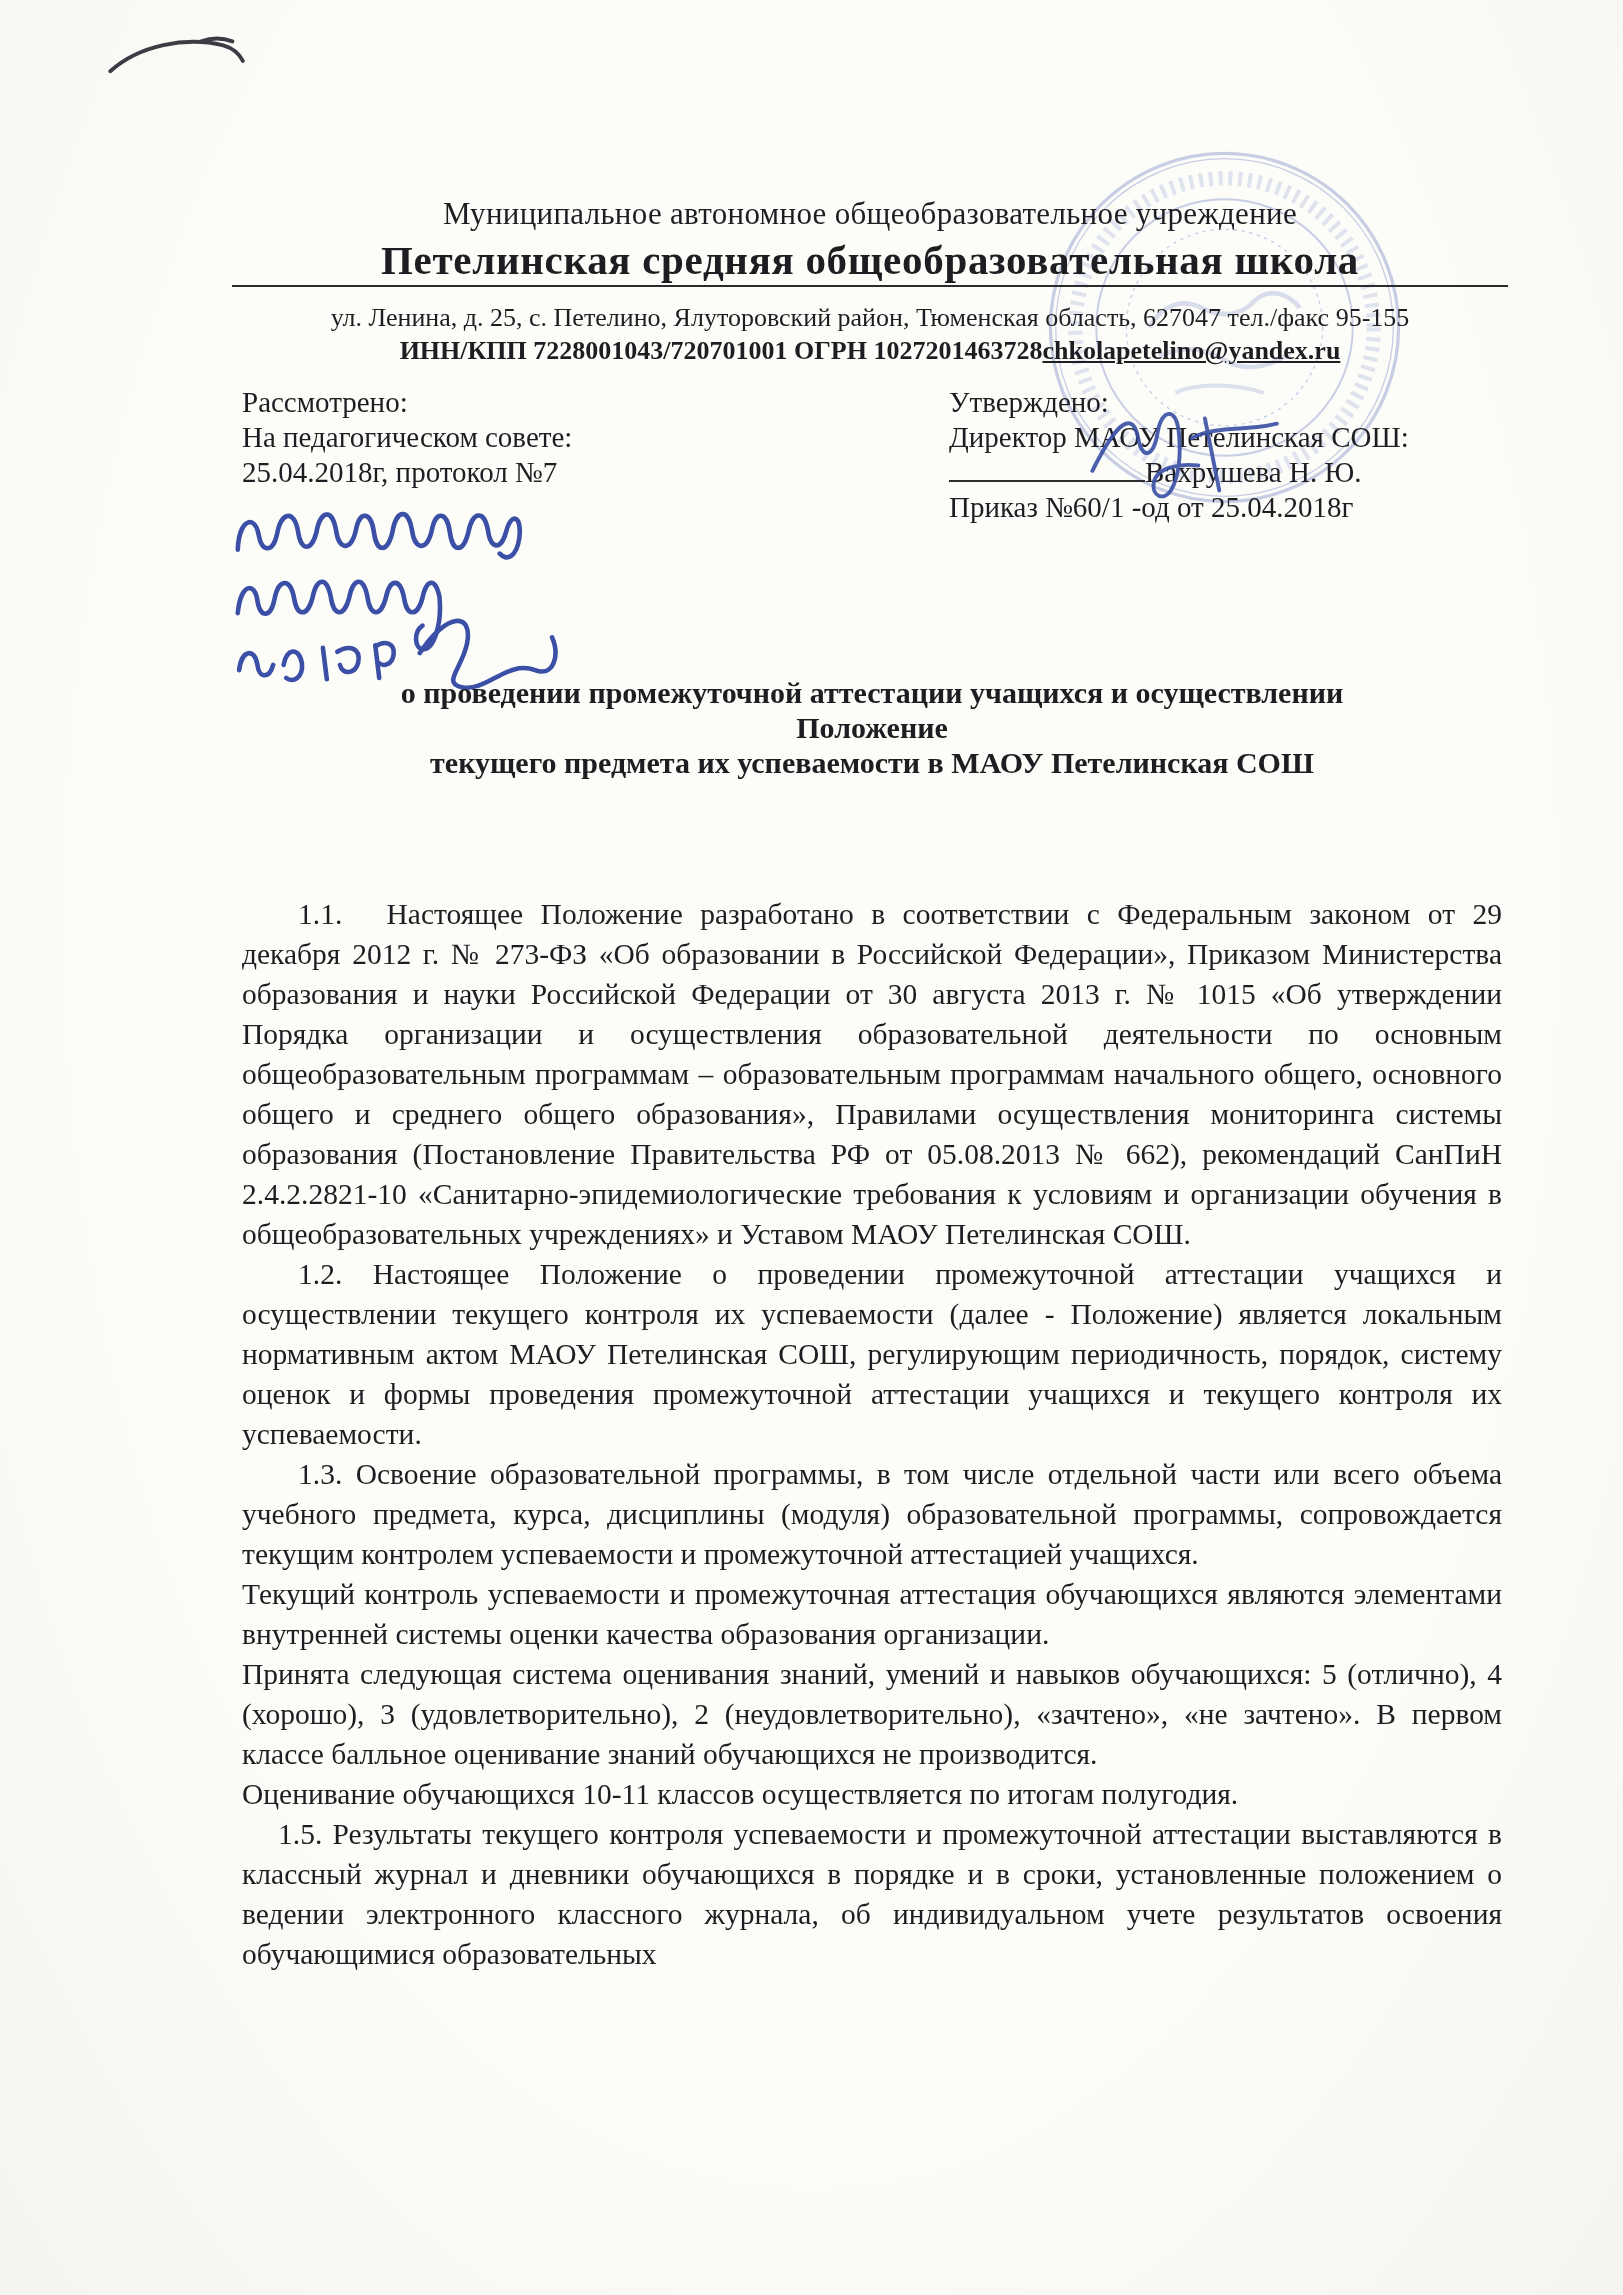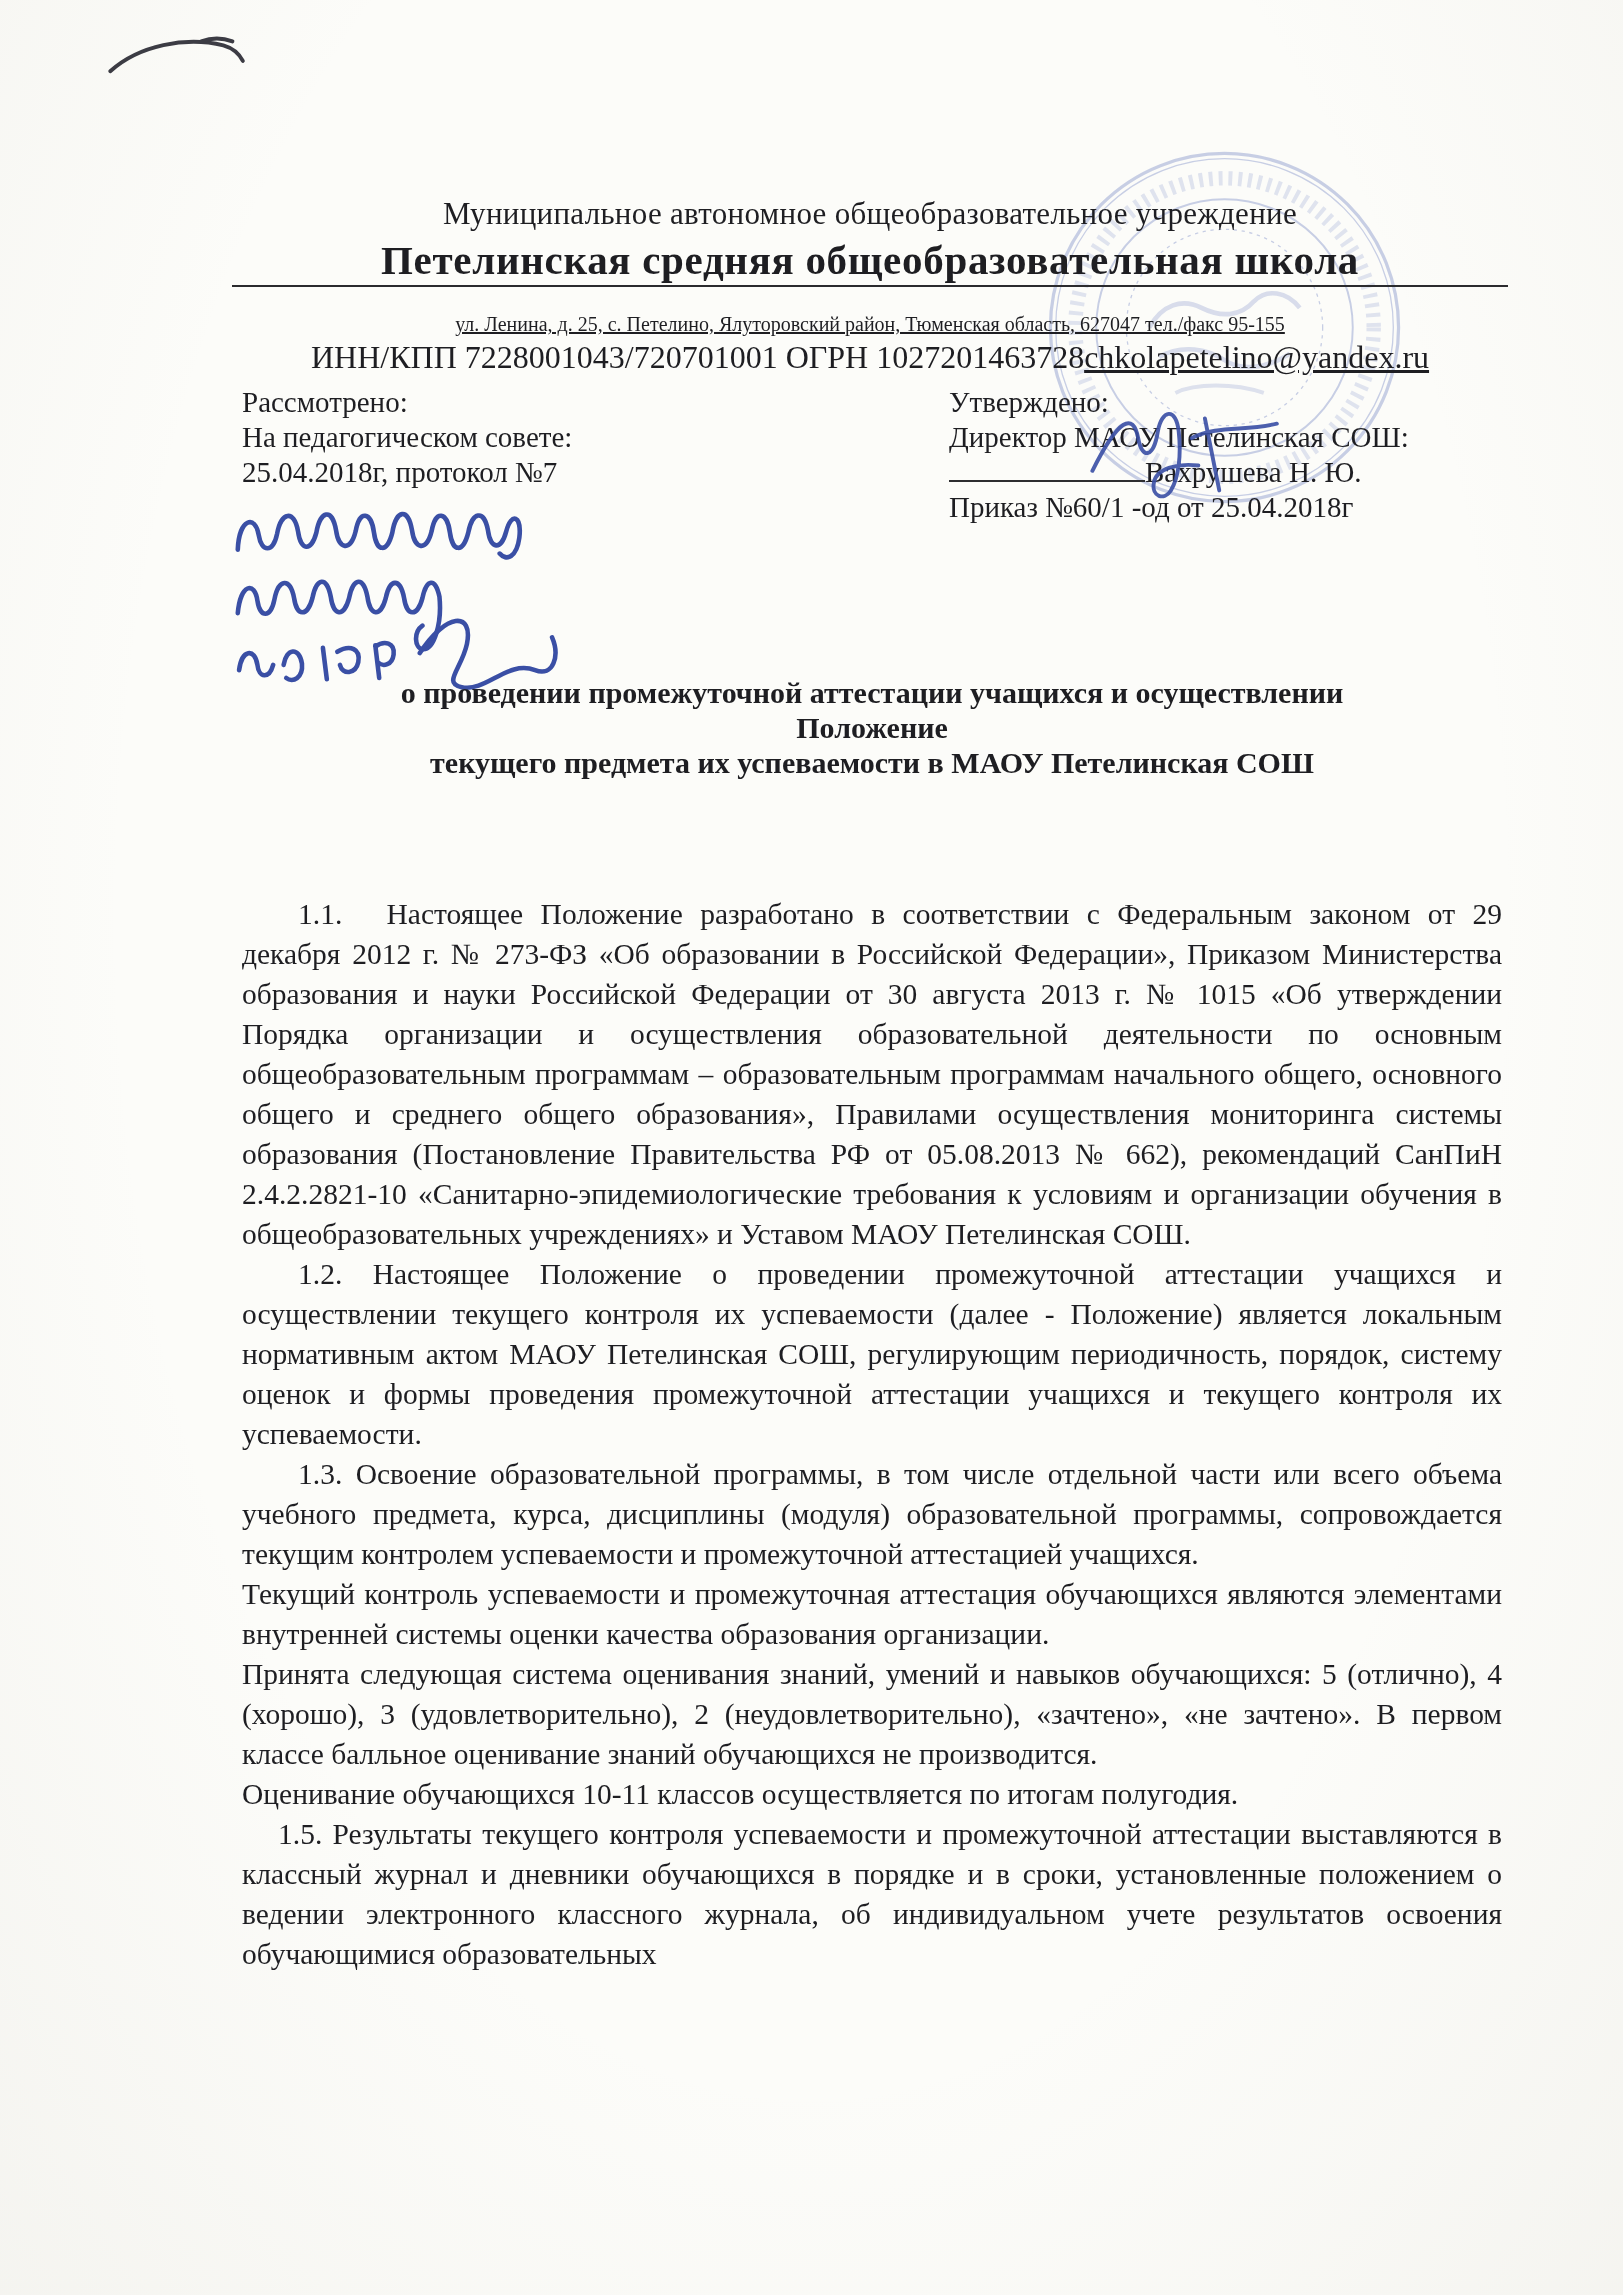--- a/index.html
+++ b/index.html
@@ -10,22 +10,22 @@
     font-family:"Liberation Serif", serif;
     color:var(--text,#1e1e22);
   }
   .page{position:absolute;inset:0;}
 
   
   .letterhead{position:absolute;left:232px;top:195px;width:1276px;text-align:center;}
   .org-type{font-size:31px;line-height:37px;letter-spacing:0.3px;}
   .org-name{font-size:41px;line-height:47px;font-weight:bold;margin-top:5px;letter-spacing:0.7px;}
   .header-rule{border-bottom:2.6px solid #2b2b2e;margin-top:1.3px;width:100%;}
-  .org-address{font-size:20px;line-height:33px;margin-top:21px;text-decoration:underline;}
-  .org-reg{font-size:32px;line-height:33px;}
+  .org-address{font-size:26px;line-height:33px;margin-top:14px;}
+  .org-reg{font-size:26px;line-height:33px;font-weight:bold;}
   .email{text-decoration:underline;color:inherit;}
 
   
   .approval{position:absolute;left:242px;top:385px;width:1260px;display:flex;justify-content:space-between;}
   .approval .col{font-size:29px;line-height:35px;}
   .col-right{width:553px;}
   .blank-line{display:inline-block;width:196px;border-bottom:2px solid #2d2d30;height:25px;vertical-align:baseline;}
 
   
   .ink path{fill:none;stroke:var(--ink-blue,#3a4fa5);stroke-linecap:round;stroke-linejoin:round;}

